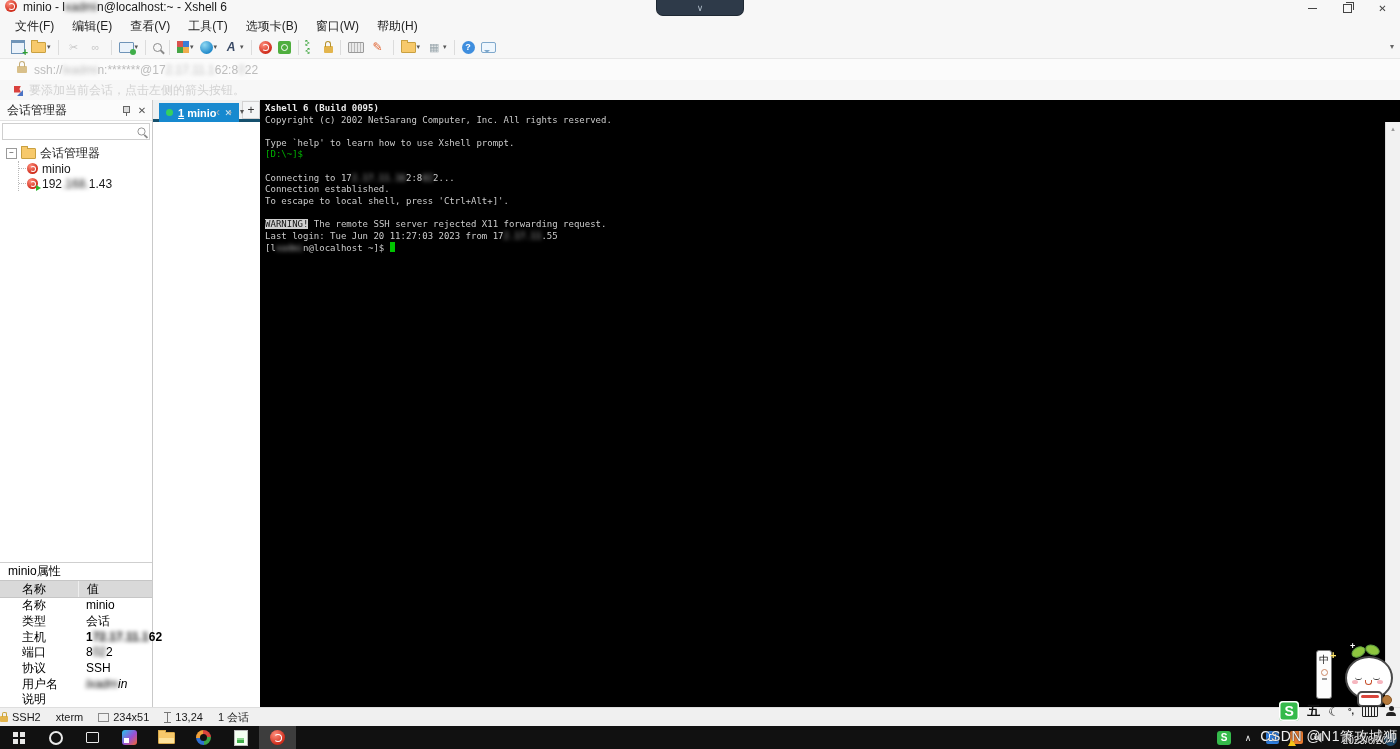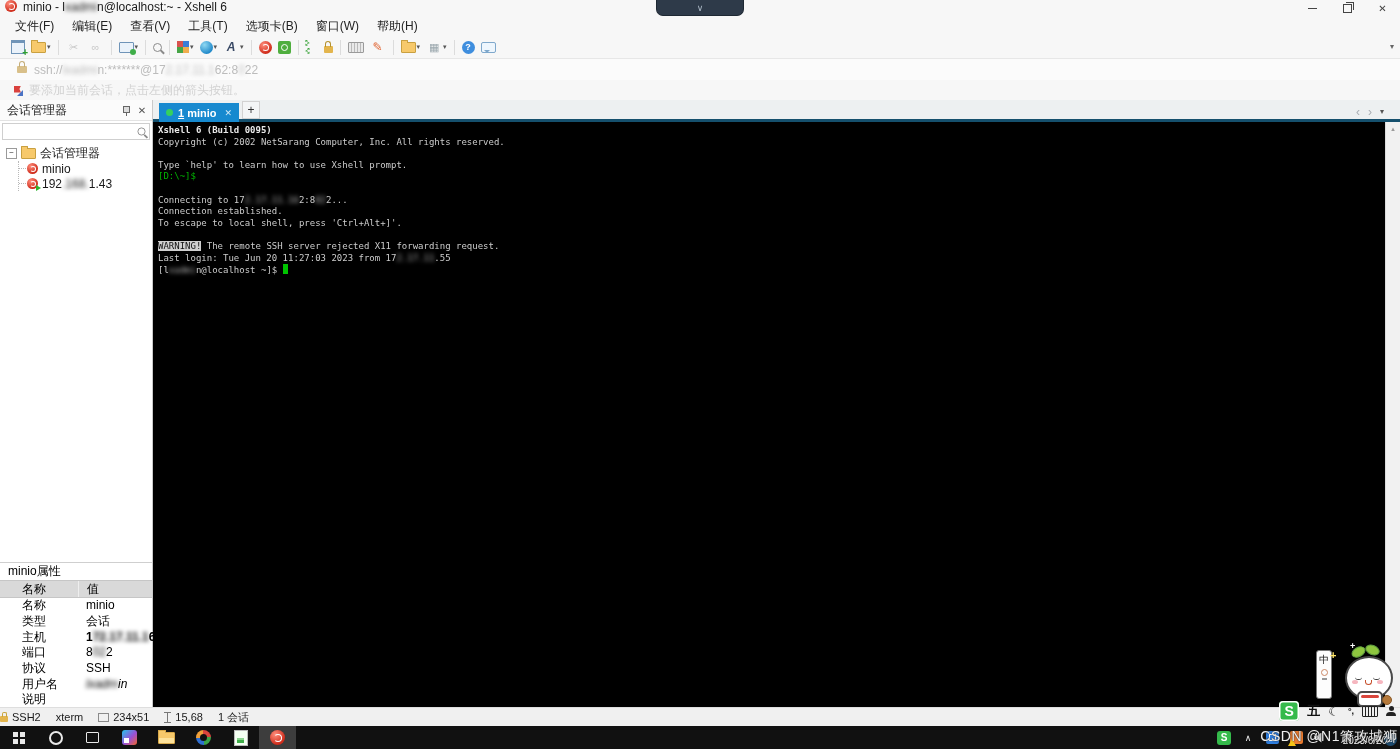--- a/index.html
+++ b/index.html
@@ -90,21 +90,21 @@
   .sess::after{content:"";position:absolute;left:2.5px;top:2.5px;width:4px;height:4px;border-radius:50%;border:1.2px solid #fff;border-left-color:transparent}
   .sess.conn::before{content:"";position:absolute;right:-3px;bottom:-2px;border-left:5px solid #2eb52e;border-top:3px solid transparent;border-bottom:3px solid transparent}
   
   .props{border-top:1px solid #cfcfcf;font-size:12px;color:#000000}
   .props-title{height:17px;line-height:17px;padding-left:8px;background:#fff}
   .props-header{display:flex;height:16px;line-height:16px;background:#d9d9d9;border-top:1px solid #c6c6c6;border-bottom:1px solid #c6c6c6}
   .pc1{width:56px;padding-left:22px;flex:none}
   .pc2{flex:1;padding-left:8px;border-left:1px solid #eee}
   .prow{display:flex;height:15.7px;line-height:15.7px}
   
-  .termcol{flex:1;display:flex;flex-direction:column;position:relative;min-width:0}
+  .termcol{flex:1;display:flex;flex-direction:row;position:relative;min-width:0}
   .tabbar{height:22px;background:#edf0f1;display:flex;align-items:flex-end;position:relative}
   .tabbar::after{content:"";position:absolute;left:0;right:0;bottom:0;height:3px;background:#15506d}
   .tab-active{height:19px;background:#1689cf;color:#fff;display:flex;align-items:center;padding:0 7px;font-size:11px;font-weight:bold;gap:5px;margin-left:6px;position:relative;z-index:2}
   .tabdot{width:7px;height:7px;border-radius:50%;background:#35d05e;flex:none}
   .tabnum{text-decoration:underline}
   .tabx{font-weight:normal;font-size:9px;color:#cfe9f7;margin-left:3px}
   .tab-plus{width:16px;height:16px;background:#f3f5f6;border:1px solid #d2d2d2;margin:0 0 3px 3px;display:flex;align-items:center;justify-content:center;font-size:12px;color:#333;z-index:2}
   .tabnav{position:absolute;right:16px;bottom:5px;display:flex;gap:8px;color:#a9aeb3;font-size:12px;line-height:10px;z-index:2}
   .tabnav .dk{color:#555;font-size:8px}
   .terminal{flex:1;background:#000;font-family:"DejaVu Sans Mono",monospace;font-size:9px;line-height:11.6px;color:#ccc;padding:3px 20px 0 5px;white-space:pre;overflow:hidden}
@@ -403,21 +403,21 @@
       </span>
       <span class="sbitem">
         <span>xterm</span>
       </span>
       <span class="sbitem">
         <span class="S-dim"></span>
         <span>234x51</span>
       </span>
       <span class="sbitem">
         <span class="S-pos"></span>
-        <span>15,68</span>
+        <span>13,24</span>
       </span>
       <span class="sbitem">
         <span>1 会话</span>
       </span>
     </div>
 </div>
 
 <div class="taskbar">
   <span id="tkitems" style="display:flex">
       <span class="tk">

